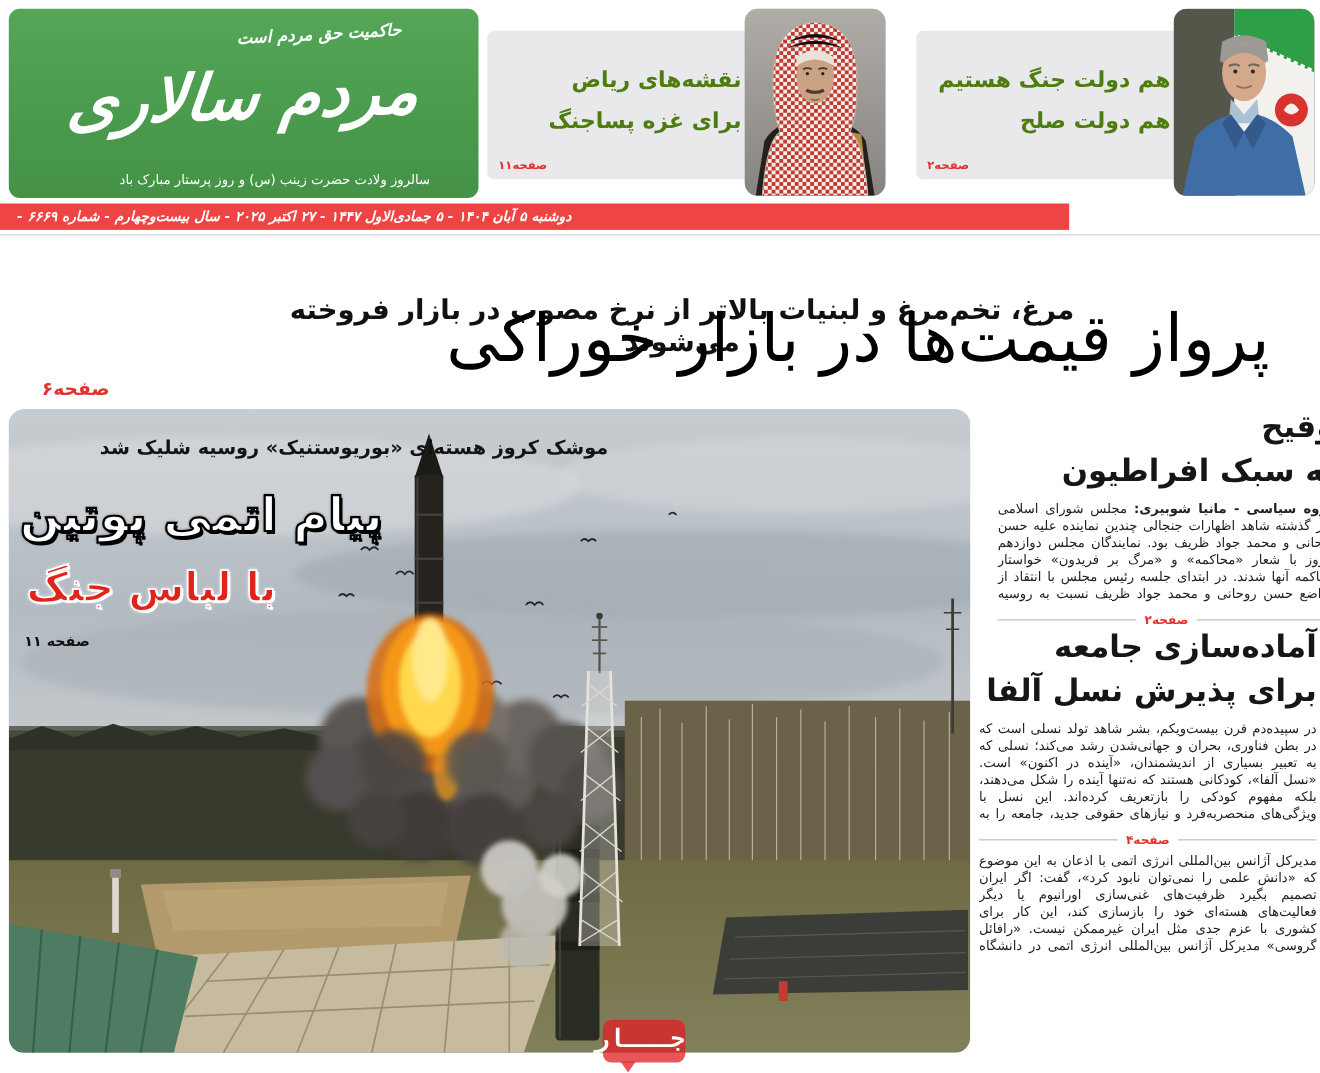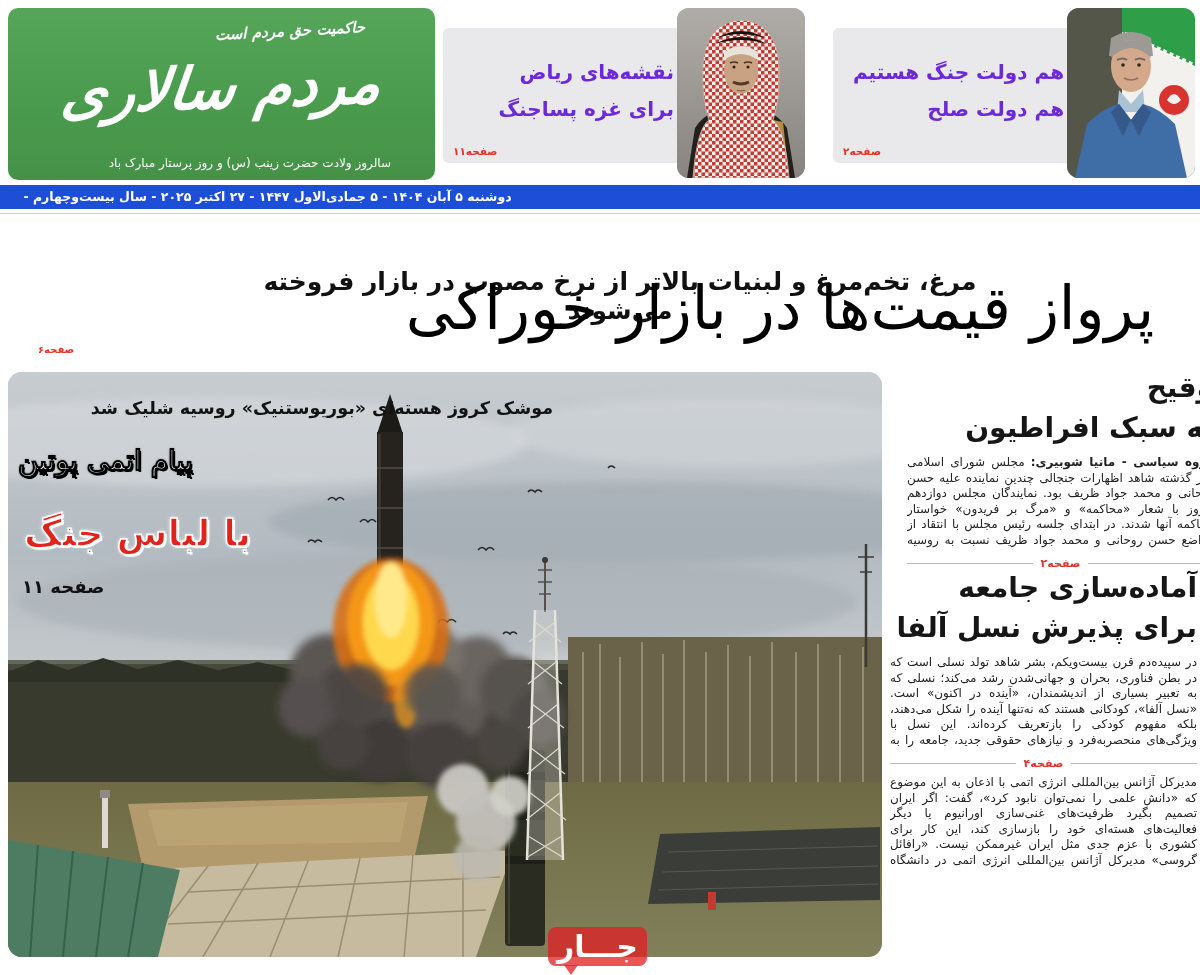--- a/index.html
+++ b/index.html
@@ -13,59 +13,59 @@
   #masthead { left:8px; top:8px; width:427px; height:172px; border-radius:10px;
     background:linear-gradient(180deg,#55a659 0%, #4a9b4e 55%, #459247 100%); overflow:hidden; }
   #mast-tagline { top:14px; right:70px; color:#fff; font-size:15px; font-style:italic; font-weight:bold; transform:rotate(-3deg); }
   #mast-logo { top:34px; left:0; width:100%; text-align:center; color:#fff; font-size:58px; font-weight:bold;
     font-style:italic; transform:skewX(-8deg) rotate(-2deg); letter-spacing:0; line-height:1.6; }
   #mast-sub { bottom:10px; right:44px; color:#fff; font-size:12px; }
 
   
   .teaser-box { top:28px; width:243px; height:135px; background:#e9e9eb; border-radius:6px; }
   .teaser-title { position:absolute; top:26px; right:12px; left:10px; text-align:right; font-size:20px; font-weight:bold;
-    line-height:37px; color:#6d28d9; }
+    line-height:37px; color:#4d7c0f; }
   .teaser-ref { position:absolute; left:10px; bottom:6px; font-size:10.5px; font-weight:bold; color:#e0332c; }
   .portrait { top:8px; width:128px; height:170px; border-radius:12px; overflow:hidden; background:#9a9894; }
   .portrait svg { display:block; }
 
   
-  #datebar { left:0; top:185px; width:1200px; height:24px; background:#1d4ed8; }
+  #datebar { left:0; top:185px; width:972px; height:24px; background:#ef4444;font-style:italic; }
   #datebar-text { position:absolute; left:10px; top:0; width:515px; height:24px; line-height:24px; text-align:center;
     color:#fff; font-size:12.5px; font-weight:bold; }
   #rule1 { left:0; top:213px; width:1200px; height:1px; background:#cccccc; }
 
   
   #lead-kicker { left:220px; top:223px; width:800px; text-align:center; font-size:25px; font-weight:bold; color:#111;margin-top:44px; }
   #lead-headline { left:380px; top:263px; width:800px; text-align:center; font-size:60px; font-weight:normal; color:#000;
     white-space:nowrap; line-height:1.5; }
-  #lead-ref { left:38px; top:344px; font-size:10px; font-weight:bold; color:#e0332c; }
+  #lead-ref { left:38px; top:344px; font-size:17px; font-weight:bold; color:#e0332c; }
 
   
   #main-photo { left:8px; top:372px; width:874px; height:585px; border-radius:14px; overflow:hidden; background:#bfc6cb; }
   #photo-caption { top:26px; left:215px; width:330px; text-align:left; font-size:17.5px; font-weight:bold; color:#131313;
     white-space:nowrap; z-index:5; }
-  #photo-t1 { top:72px; left:10px; font-size:28px; font-weight:normal; color:#fff; z-index:5;
+  #photo-t1 { top:72px; left:10px; font-size:43px; font-weight:bold; color:#fff; z-index:5;
     -webkit-text-stroke:2px #000; text-shadow:0 0 3px #000, 2px 2px 0 #000; }
   #photo-t2 { top:140px; left:16px; font-size:37px; font-weight:bold; color:#e0241b; z-index:5;
     -webkit-text-stroke:1.5px #fff; text-shadow:0 0 4px #fff, 2px 2px 0 #fff; }
-  #photo-ref { top:204px; left:14px; font-size:18px; font-weight:bold; color:#111; z-index:5; }
+  #photo-ref { top:204px; left:14px; font-size:13px; font-weight:bold; color:#111; z-index:5; }
 
   
   .story { left:890px; width:307px; }
   .story-title { text-align:right; font-size:28px; font-weight:bold; color:#161616; line-height:40px; }
   .story-body { margin-top:7px; font-size:12px; line-height:15.6px; color:#222; text-align:justify; height:94px; overflow:hidden; }
   .story-body b { font-weight:bold; }
   .ref-row { margin-top:8px; display:flex; align-items:center; }
   .ref-row .rule { flex:1; height:1px; background:#b9b9b9; }
   .ref-row .ref { margin:0 8px; font-size:11px; font-weight:bold; color:#e0332c; }
 
   
-  #watermark { left:548px; top:927px; width:99px; height:39px; background:rgba(226,30,35,0.75); border-radius:8px;
-    z-index:9; color:#fff; text-align:center; line-height:39px; font-size:30px; font-weight:bold; }
+  #watermark { left:548px; top:927px; width:75px; height:39px; background:rgba(226,30,35,0.75); border-radius:8px;
+    z-index:9; color:#fff; text-align:center; line-height:39px; font-size:23px; font-weight:bold;font-family:Liberation Mono, monospace; }
   #watermark:after { content:""; position:absolute; left:16px; bottom:-9px; width:0; height:0;
     border-left:7px solid transparent; border-right:7px solid transparent; border-top:10px solid rgba(226,30,35,0.75); }
 </style>
 </head>
 <body>
 
 <div id="stage">
 
   <div id="masthead" class="abs">
     <div id="mast-tagline" class="abs fa">حاکمیت حق مردم است</div>

